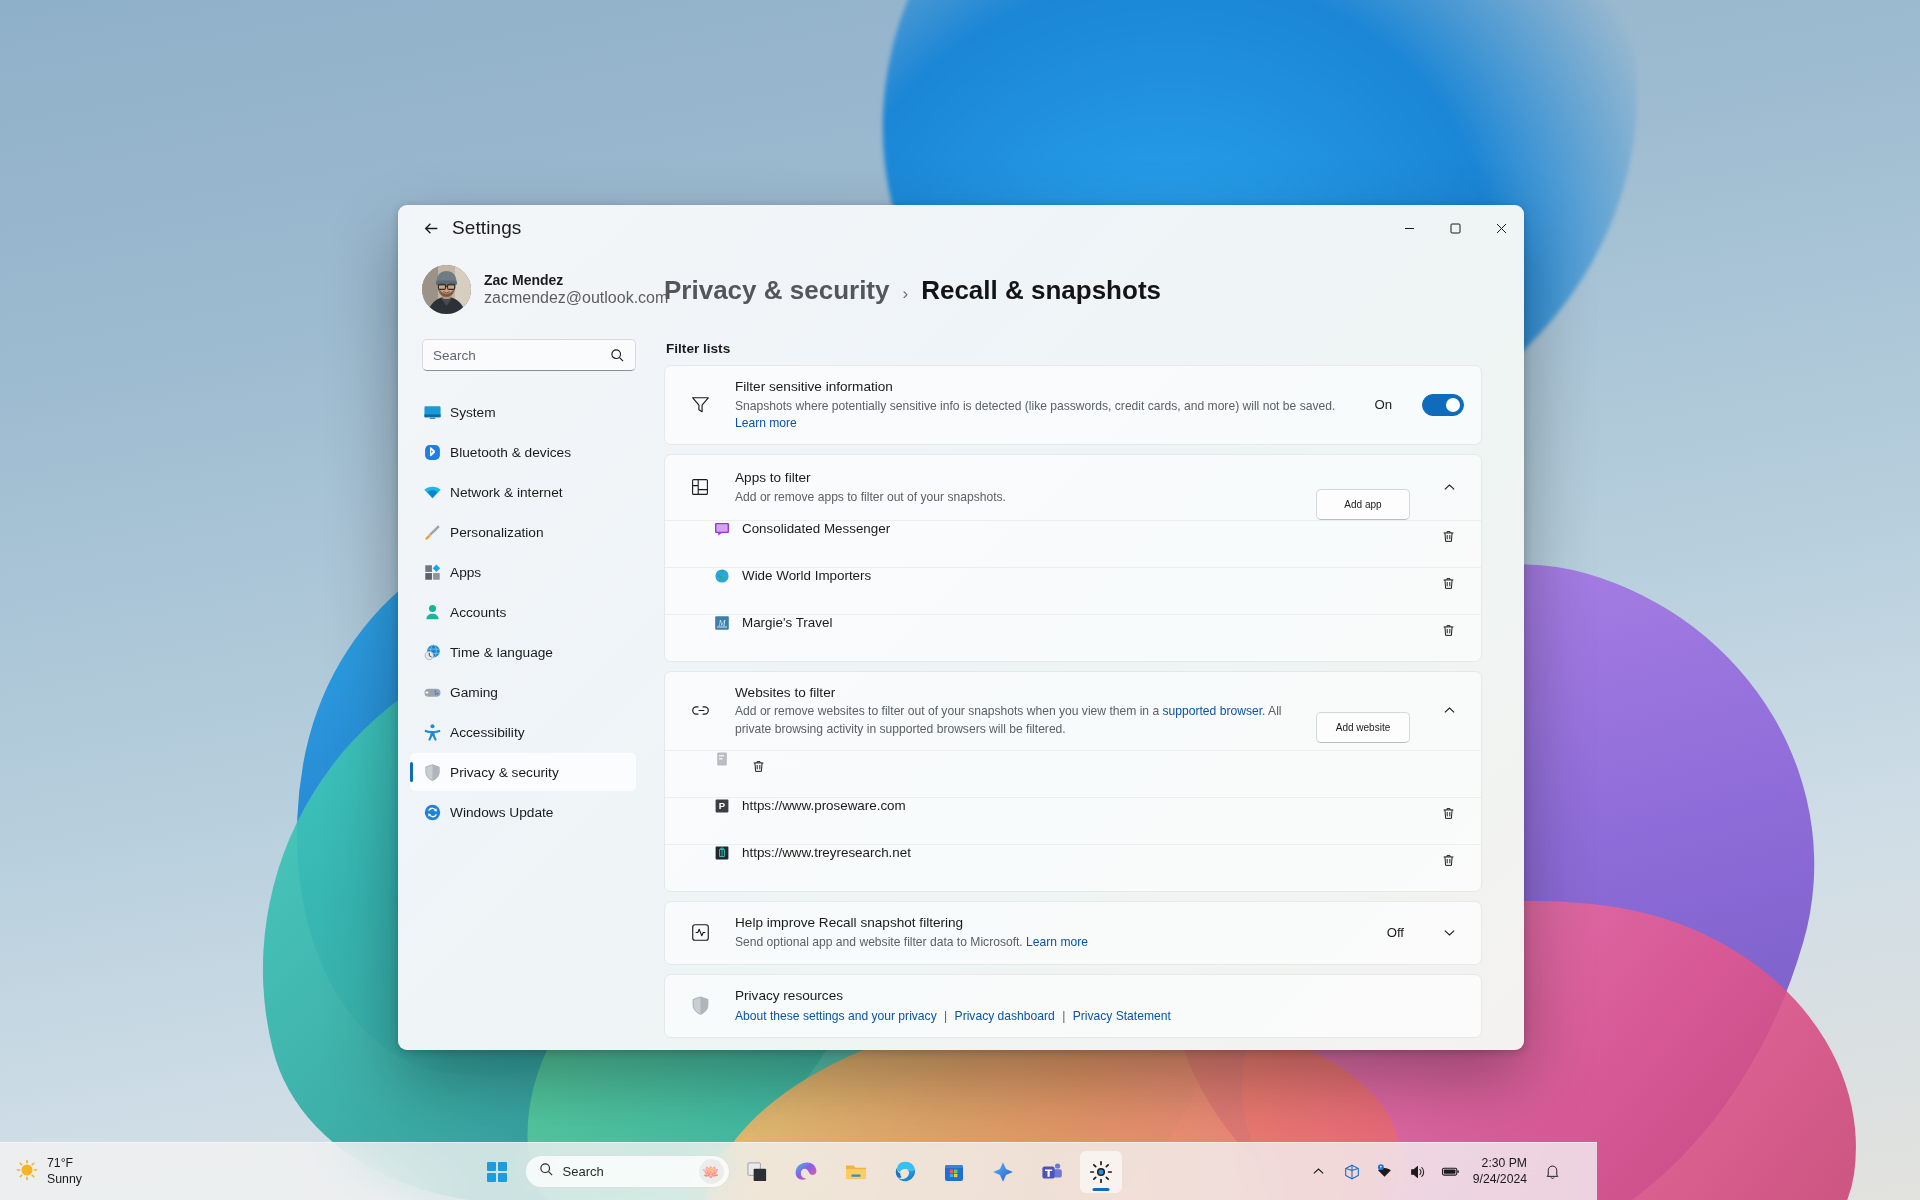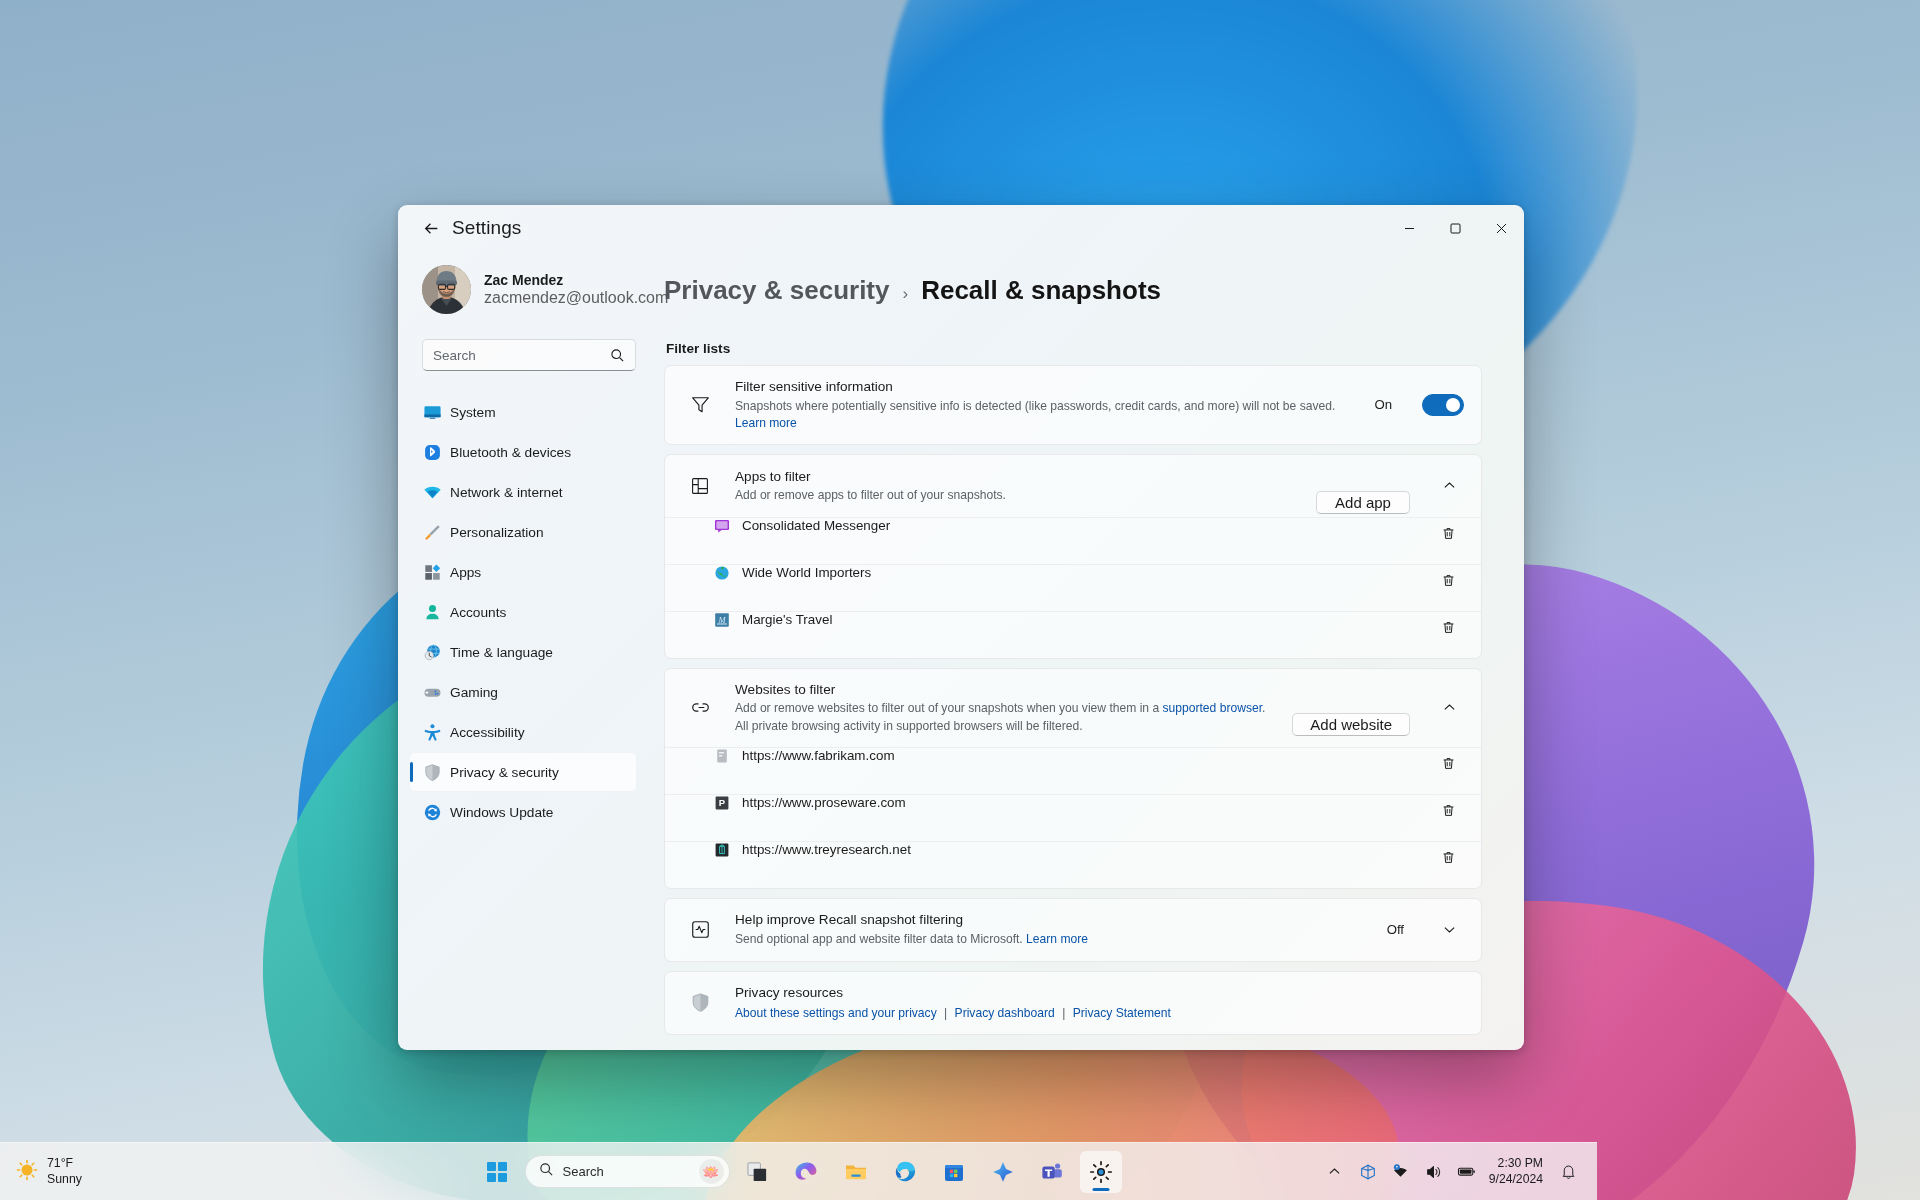--- a/index.html
+++ b/index.html
@@ -229,28 +229,28 @@
     background: #0f6cbd; position: relative; flex: 0 0 42px;
     border: 1px solid #0f6cbd;
   }
   .toggle .knob {
     position: absolute; right: 3px; top: 3px;
     width: 14px; height: 14px; border-radius: 50%;
     background: #fff;
   }
 
   .btn {
-    height: 23px; min-width: 94px;
+    height: 31px; min-width: 94px;
     padding: 0 17px;
     background: #fdfdfd;
     border: 1px solid #d4d8db;
     border-bottom-color: #b9bdc0;
     border-radius: 5px;
     font-family: inherit;
-    font-size: 15px; color: #1b1b1b;
+    font-size: 10px; color: #1b1b1b;
     display: flex; align-items: center; justify-content: center; margin-top: 34px;
   }
 
   .chev {
     width: 30px; height: 30px; flex: 0 0 30px;
     display: flex; align-items: center; justify-content: center;
     border-radius: 5px; color: #1b1b1b;
   }
 
   .sub-row {
@@ -311,21 +311,21 @@
   }
   .tb-search-label { flex: 1; font-size: 13px; color: #2b2b2b; }
   .tb-lotus {
     width: 25px; height: 25px; border-radius: 50%;
     background: rgba(0,0,0,.055);
     display: flex; align-items: center; justify-content: center;
     font-size: 14px;
   }
 
   .tray {
-    position: absolute; right: 0;
+    position: absolute; right: 16px;
     display: flex; align-items: center; gap: 3px;
     padding-right: 14px; height: 58px;
   }
   .tray-ico {
     width: 30px; height: 32px; border-radius: 4px;
     display: flex; align-items: center; justify-content: center;
     color: #1b1b1b;
   }
   .tray-clock {
     display: flex; flex-direction: column; align-items: flex-end;
@@ -677,21 +677,20 @@
         </div>
 
         <div class="sub-row">
           <span class="sub-ico">
             <svg width="16" height="16" viewBox="0 0 16 16">
                 <rect x="3.2" y="1.6" width="9.6" height="12.8" rx=".8" fill="#b9bdc1"></rect>
                 <rect x="5" y="4" width="5" height="1.5" fill="#f0f1f2"></rect>
                 <rect x="5" y="7" width="3.4" height="1.5" fill="#f0f1f2"></rect>
               </svg>
           </span>
-          <span class="sub-label">https://www.fabrikam.com</span>
           <span class="trash">
             <svg width="15" height="15" viewBox="0 0 16 16" fill="none" stroke="currentColor" stroke-width="1.05">
                 <path d="M2.8 4.2h10.4M6.4 4.2V2.8h3.2v1.4M4.2 4.2l.7 9h6.2l.7-9M6.6 6.4v4.6M9.4 6.4v4.6"></path>
               </svg>
           </span>
         </div>
 
         <div class="sub-row">
           <span class="sub-ico">
             <svg width="16" height="16" viewBox="0 0 16 16">

